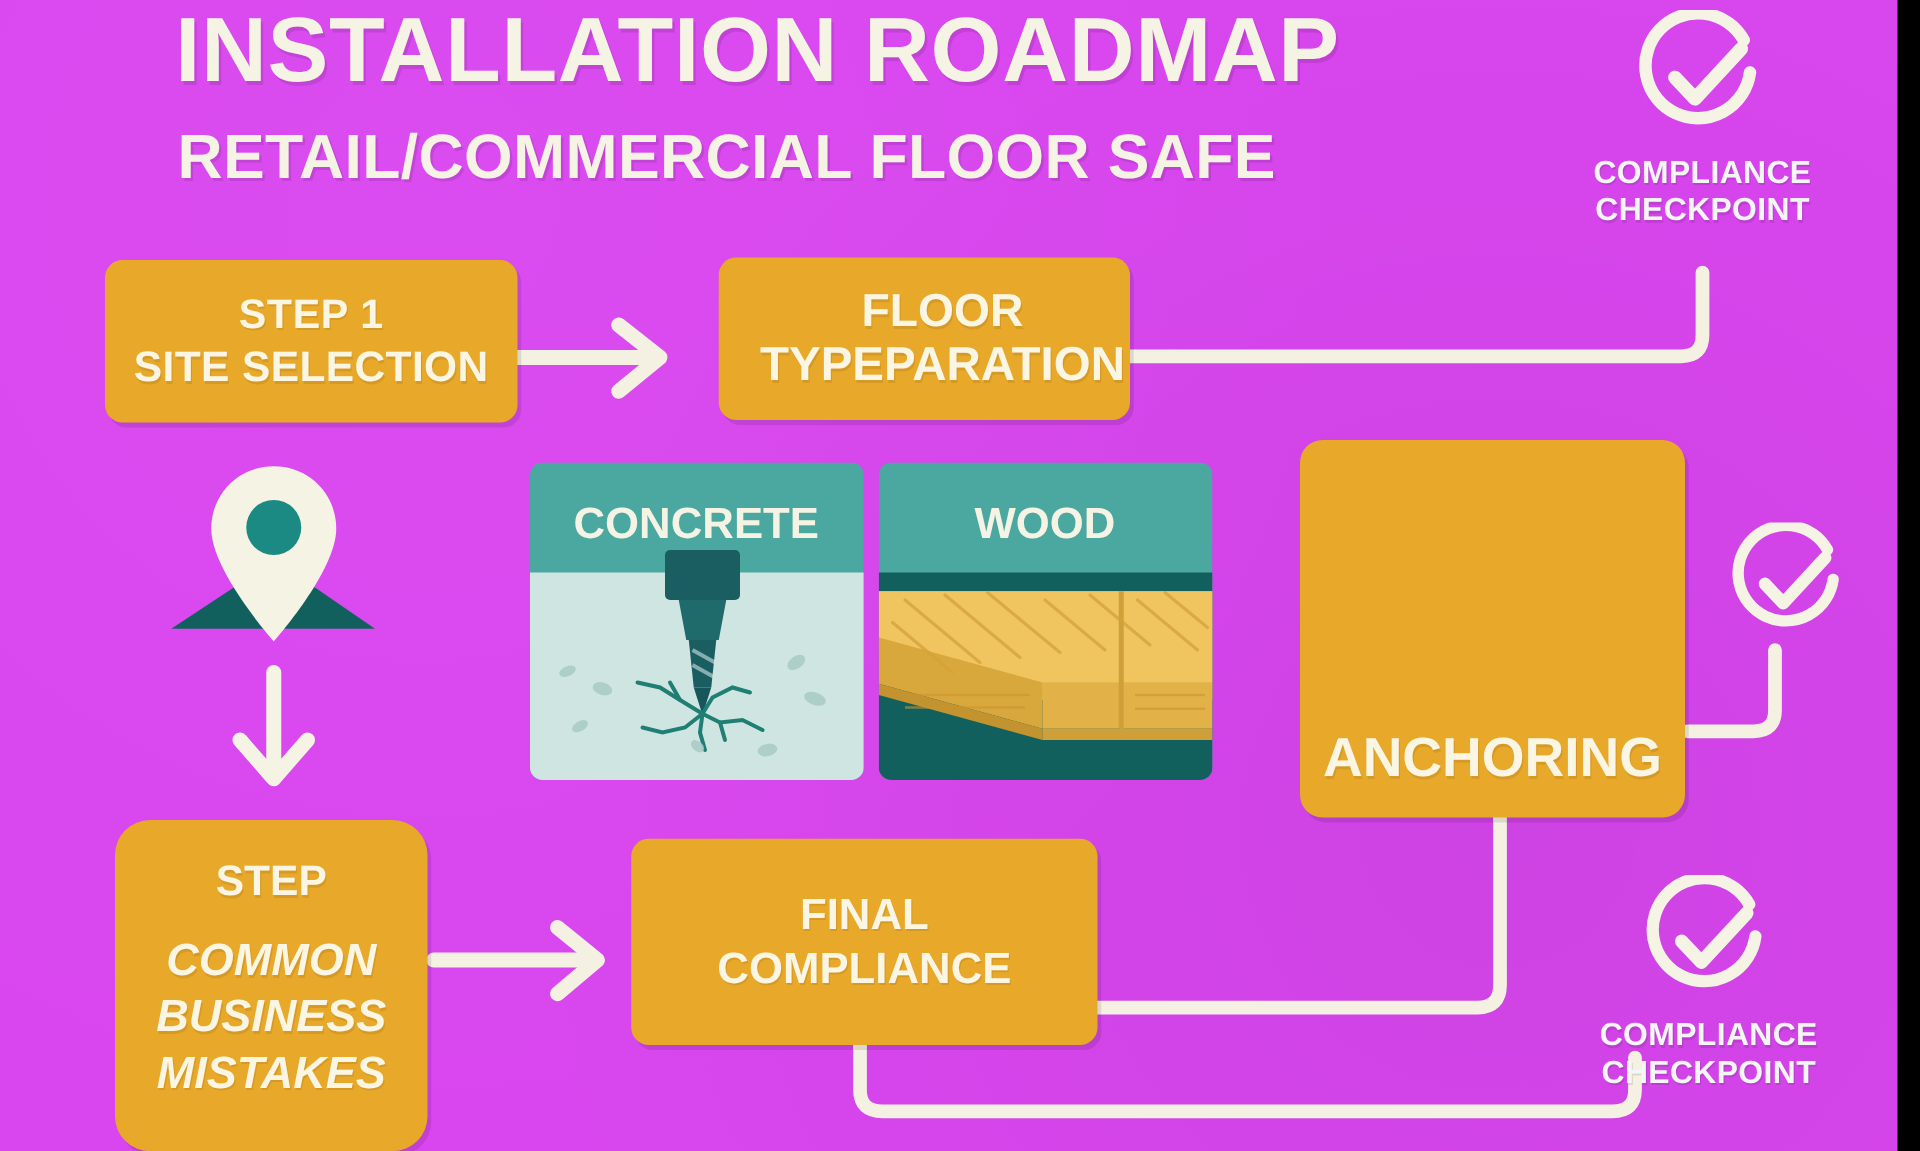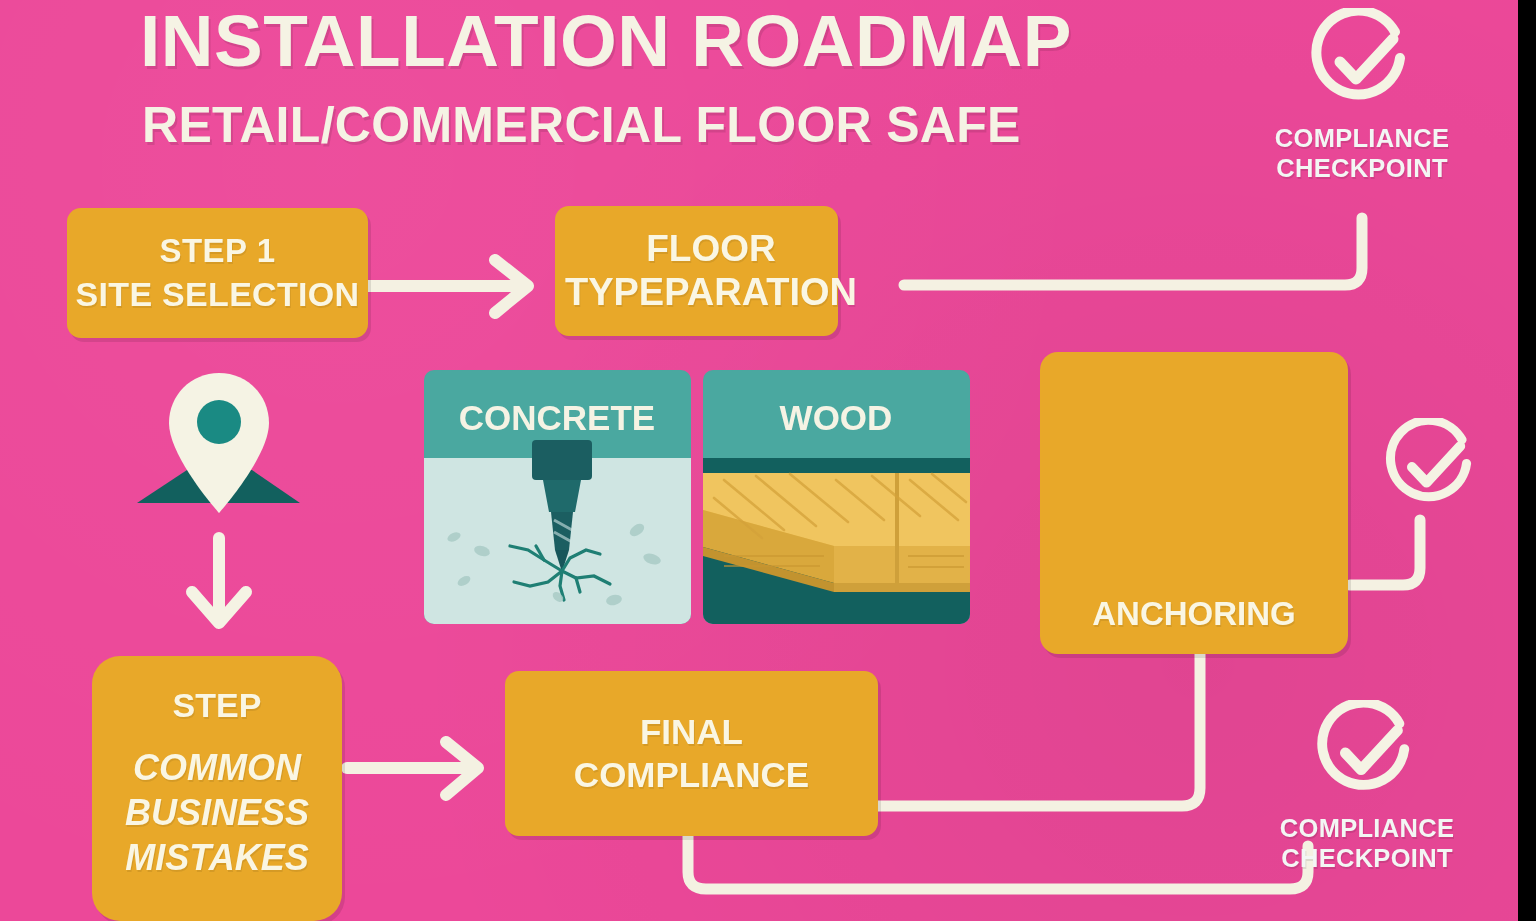--- a/index.html
+++ b/index.html
@@ -5,21 +5,21 @@
   * { margin:0; padding:0; box-sizing:border-box; }
   html, body {
     width:1536px; height:921px;
     background:#000;
     font-family:"Liberation Sans", sans-serif;
     overflow:hidden;
   }
   #stage{
     position:relative;
     width:1536px; height:921px;
-    background:#ec4899;
+    background:#d946ef;
     overflow:hidden;
   }
   
   #stage::before{
     content:"";
     position:absolute; inset:0;
     background:
       radial-gradient(circle at 22% 18%, rgba(255,255,255,.035), transparent 55%),
       radial-gradient(circle at 78% 72%, rgba(0,0,0,.05), transparent 58%);
     pointer-events:none;
@@ -54,31 +54,31 @@
     color:#faf6e3;
     font-weight:bold;
     display:flex; flex-direction:column;
     align-items:center; justify-content:center;
     text-align:center;
     box-shadow:3px 4px 0 rgba(0,0,0,.10);
     z-index:10;
   }
   .box span{ display:block; line-height:1.13; text-shadow:1px 2px 0 rgba(0,0,0,.08); }
 
-  #box-step1{ left:67px; top:208px; width:301px; height:130px;text-align:center; }
+  #box-step1{ left:84px; top:208px; width:330px; height:130px;text-align:center; }
   #box-step1 .l1{ font-size:33px; letter-spacing:.5px; }
   #box-step1 .l2{ font-size:34px; letter-spacing:.3px; margin-top:6px;}
 
-  #box-floor{ left:555px; top:206px; width:283px; height:130px;padding-left:29px; }
+  #box-floor{ left:575px; top:206px; width:329px; height:130px;padding-left:29px; }
   #box-floor .l1{ font-size:37px; }
   #box-floor .l2{ font-size:38px; margin-top:2px; }
 
   #box-anchor{ left:1040px; top:352px; width:308px; height:302px;
                justify-content:flex-end; padding-bottom:22px; border-radius:18px;}
-  #box-anchor .l1{ font-size:33px; }
+  #box-anchor .l1{ font-size:44px; }
   #box-anchor .l2{ font-size:33px; margin-top:2px;}
 
   #box-mistakes{ left:92px; top:656px; width:250px; height:265px; border-radius:28px;
                  justify-content:flex-start; padding-top:30px;}
   #box-mistakes .l0{ font-size:34px; margin-bottom:20px; }
   #box-mistakes .l1,#box-mistakes .l2,#box-mistakes .l3{ font-size:36px; margin-top:4px;font-style:italic;}
 
   #box-final{ left:505px; top:671px; width:373px; height:165px; }
   #box-final .l1{ font-size:35px; }
   #box-final .l2{ font-size:35px; margin-top:3px;}

